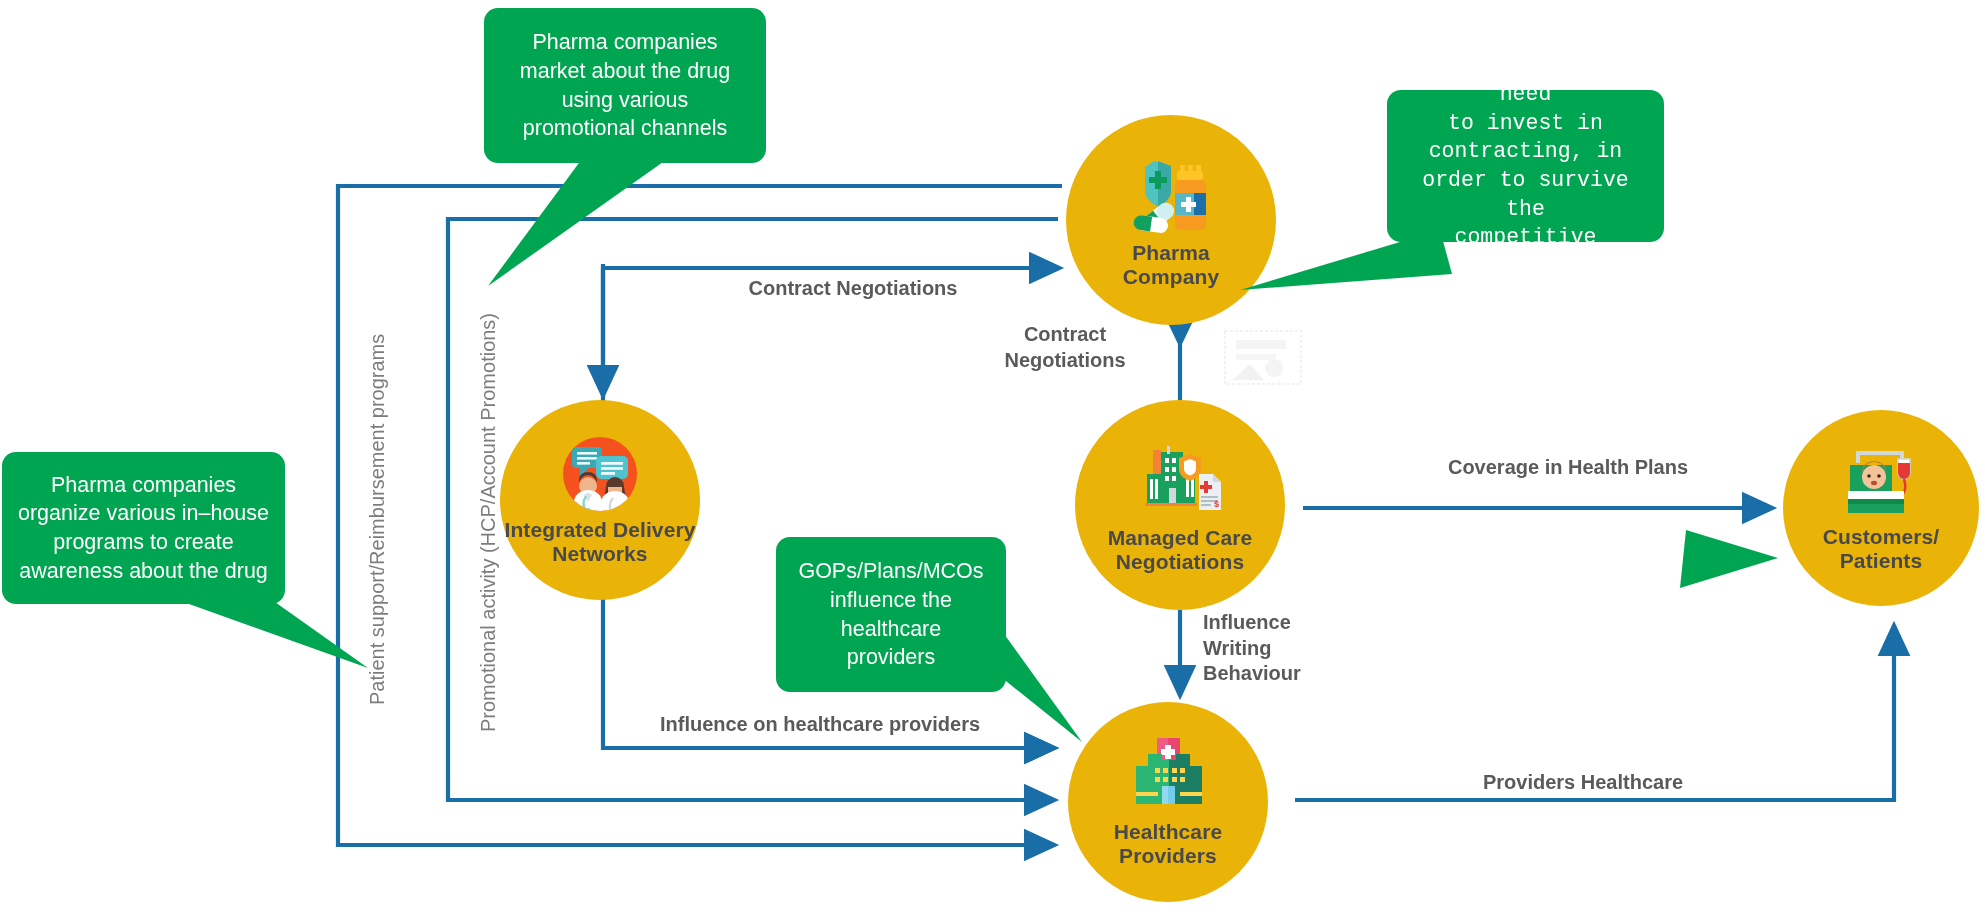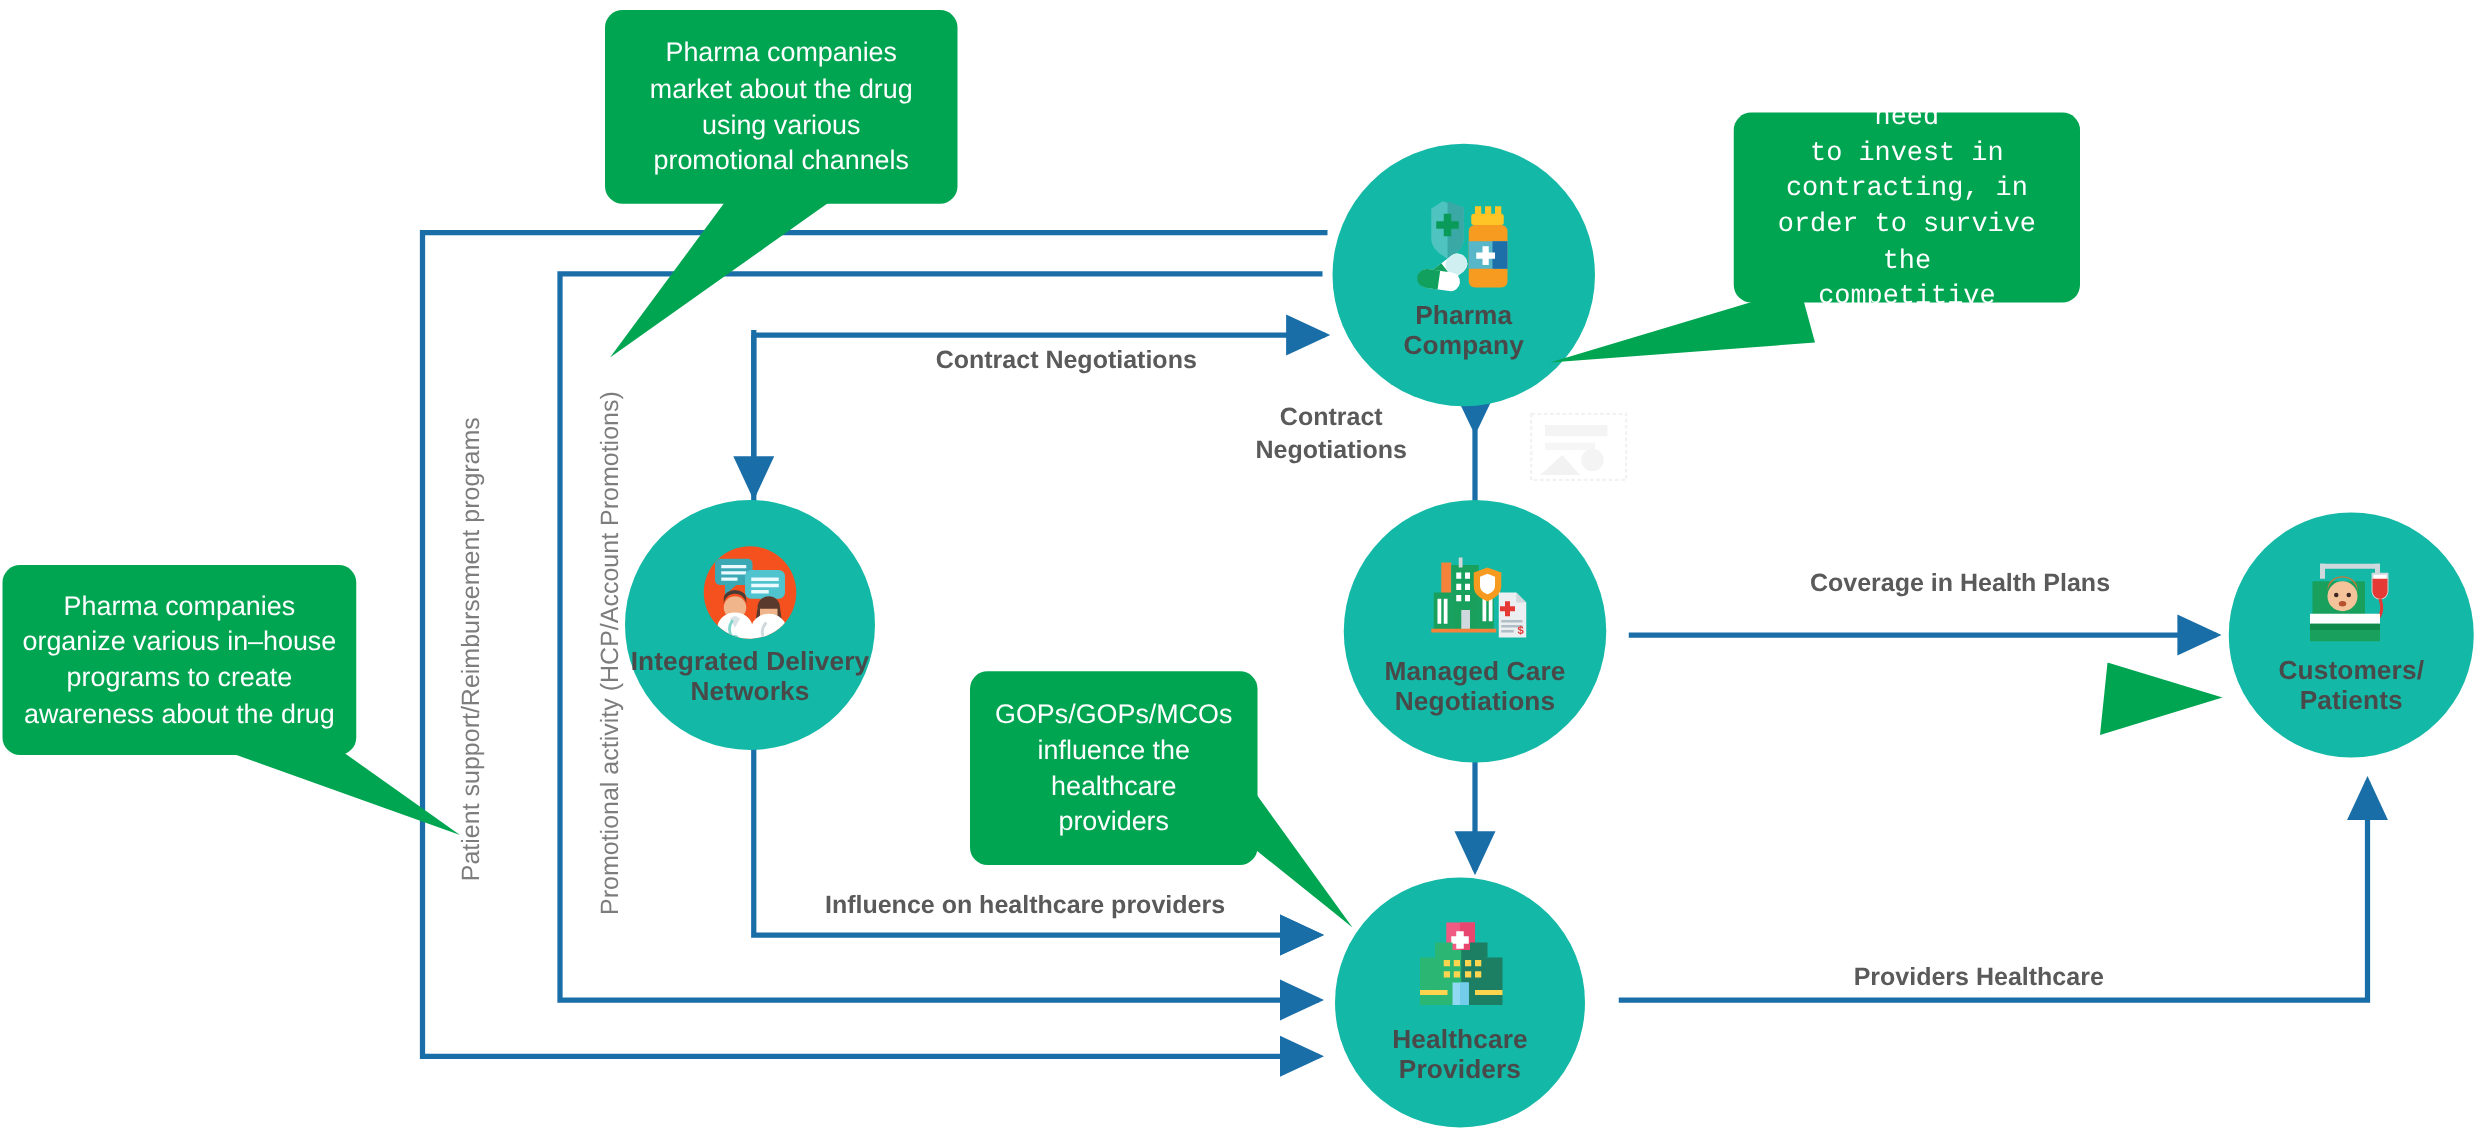--- a/index.html
+++ b/index.html
@@ -9,21 +9,21 @@
     width:1985px;height:915px;overflow:hidden;position:relative;
   }
   #stage{position:absolute;left:0;top:0;width:1985px;height:915px;background:#fff;}
 
   
   #wires{position:absolute;left:0;top:0;width:1985px;height:915px;}
 
   
   .node{
     position:absolute;border-radius:50%;
-    background:#14b8a6;
+    background:#eab308;
     display:flex;flex-direction:column;
     align-items:center;justify-content:center;
     box-sizing:border-box;
   }
   .node .node-icon{
     width:86px;height:86px;display:block;margin-bottom:4px;
   }
   .node .node-label{
     color:#494949;font-weight:bold;text-align:center;
     line-height:1.16;font-size:21px;letter-spacing:.1px;
@@ -283,20 +283,23 @@
 Patients</span>
   </div>
 
   <div class="elabel" style="left:748px;top:276px;width:210px;">Contract Negotiations</div>
 
   <div class="elabel" style="left:1000px;top:322px;width:130px;text-align:center;">Contract
 Negotiations</div>
 
   <div class="elabel" style="left:1443px;top:455px;width:250px;">Coverage in Health Plans</div>
 
+  <div class="elabel" style="left:1203px;top:610px;width:120px;text-align:left;">Influence
+Writing
+Behaviour</div>
 
   <div class="elabel" style="left:655px;top:712px;width:330px;">Influence on healthcare providers</div>
 
   <div class="elabel" style="left:1458px;top:770px;width:250px;">Providers Healthcare</div>
 
   <div class="vlabel" style="left:366px;top:705px;transform:rotate(-90deg);">Patient support/Reimbursement programs</div>
 
   <div class="vlabel" style="left:477px;top:732px;transform:rotate(-90deg);">Promotional activity (HCP/Account Promotions)</div>
 
   <div class="tail" style="left:470px;top:148px;width:220px;height:140px;">
@@ -334,21 +337,21 @@
 programs to create
 awareness about the  drug</span>
   </div>
 
   <div class="tail" style="left:930px;top:620px;width:190px;height:130px;">
     <svg viewBox="0 0 190 130" width="190" height="130" xmlns="http://www.w3.org/2000/svg">
       <path d="M0,0 L64,0 L152,122 z" fill="#00a551"></path>
     </svg>
   </div>
   <div class="callout" style="left:776px;top:537px;width:230px;height:155px;">
-    <span>GOPs/GOPs/MCOs
+    <span>GOPs/Plans/MCOs
 influence the
 healthcare
 providers</span>
   </div>
 
   <div class="tail" style="left:1600px;top:530px;width:180px;height:70px;">
     <svg viewBox="0 0 180 70" width="180" height="70" xmlns="http://www.w3.org/2000/svg">
       <path d="M80,58 L86,0 L178,28 z" fill="#00a551"></path>
     </svg>
   </div>

